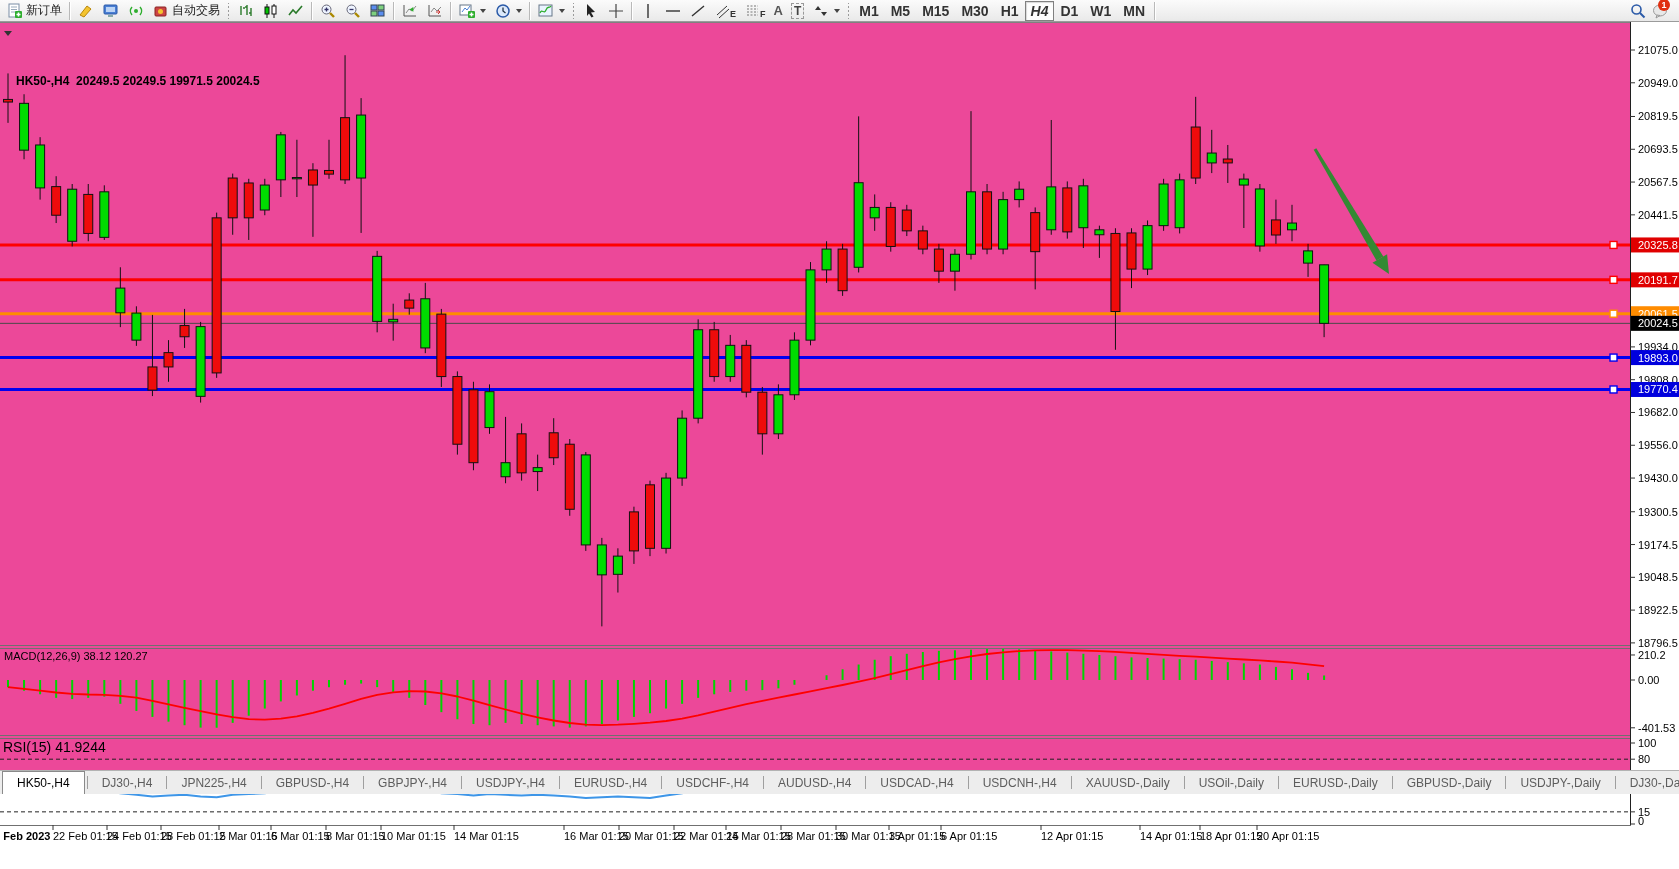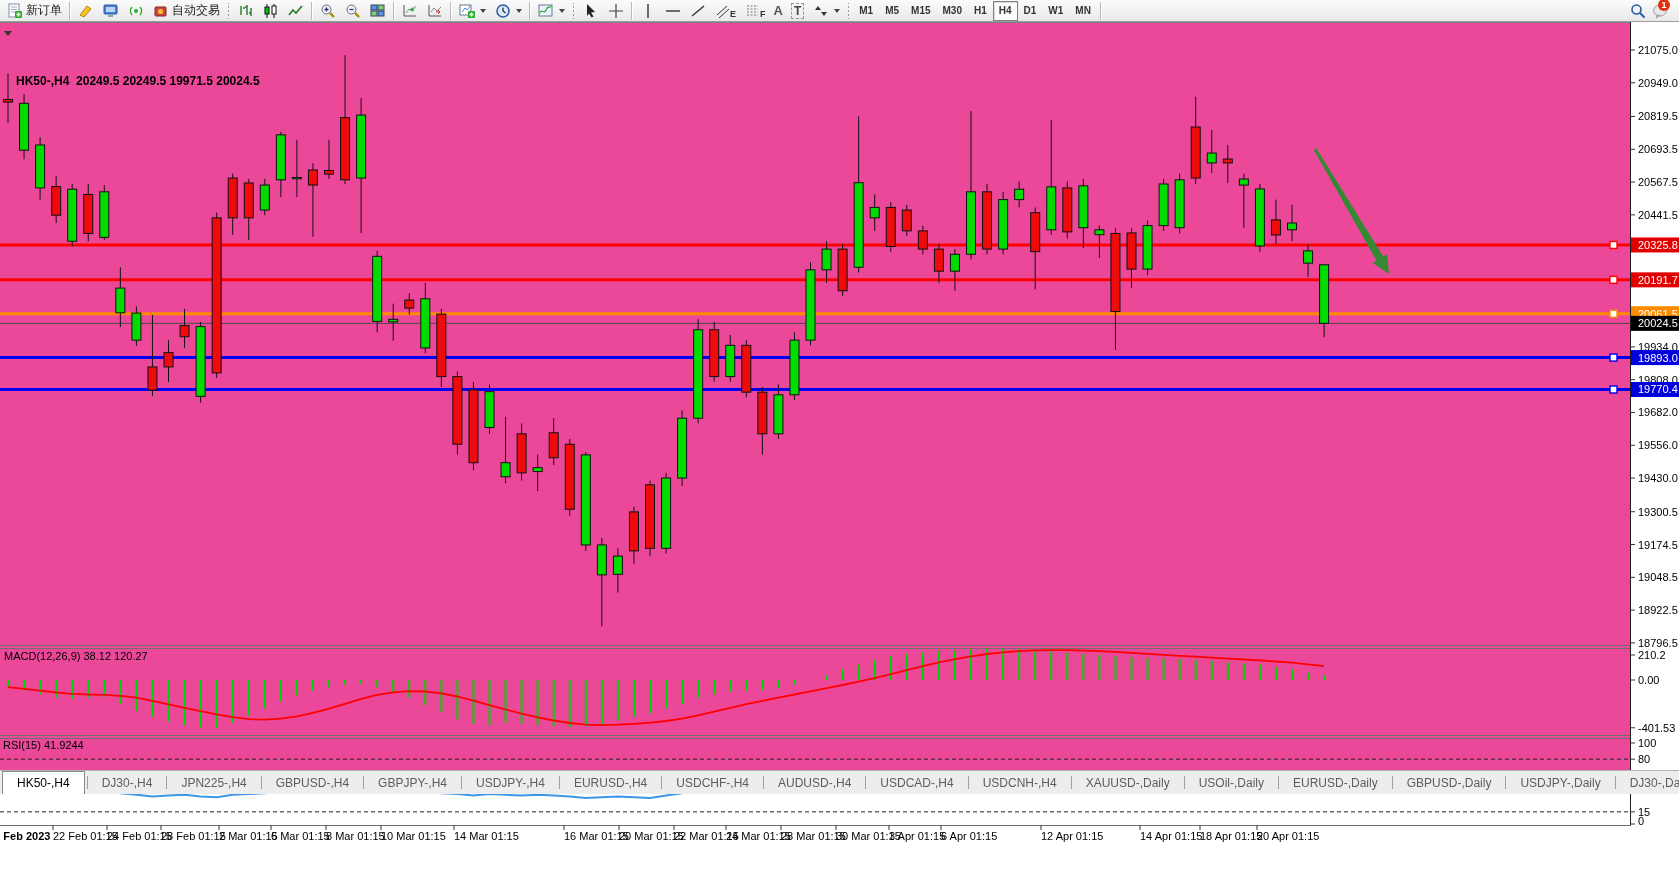--- a/index.html
+++ b/index.html
@@ -7,42 +7,42 @@
        font-family:"Liberation Sans",sans-serif;-webkit-font-smoothing:antialiased;}
   #app{position:relative;width:1679px;height:794px;background:#ec4899;}
 
   
   #toolbar{position:absolute;top:0;left:0;right:0;height:22px;
     background:linear-gradient(#fbfbfb,#e9e9e9);
     border-bottom:1px solid #9b9b9b;display:flex;align-items:center;
     padding:0 2px;box-sizing:border-box;z-index:5;}
   .tbtn{display:flex;align-items:center;gap:3px;height:20px;padding:0 3px;
     border:1px solid transparent;border-radius:2px;font-size:12px;color:#222;cursor:default;}
-  .tf{font-size:10px;font-weight:bold;color:#333;padding:0 5px;height:18px;
+  .tf{font-size:14px;font-weight:bold;color:#333;padding:0 5px;height:18px;
     display:flex;align-items:center;border:1px solid transparent;}
-  .tf.active{background:#fdfdfd;border:1px solid #808080;box-shadow:inset 1px 1px 1px #00000026;}
+  .tf.active{background:#fdfdfd;border:1px solid #808080;box-shadow:inset 1px 1px 1px #00000026;font-style:italic;}
   .tsepv{width:1px;height:18px;background:#b9b9b9;margin:0 3px;box-shadow:1px 0 0 #fff;}
   .grip{width:5px;height:16px;margin:0 2px;
     background-image:radial-gradient(#9a9a9a 40%,transparent 42%);
     background-size:3px 4px;background-repeat:repeat-y;background-position:center;}
   .caret{width:0;height:0;border-left:3px solid transparent;border-right:3px solid transparent;
     border-top:4px solid #444;margin-left:2px;}
   .micon{width:17px;height:17px;display:flex;align-items:center;justify-content:center;}
   .toolletter{font-size:11px;font-weight:bold;color:#333;}
   #toolbar-right{margin-left:auto;display:flex;align-items:center;gap:6px;padding-right:8px;position:relative;}
   #notif-badge{position:absolute;top:-3px;right:-1px;background:#e03010;color:#fff;
     border-radius:50%;width:12px;height:12px;font-size:9px;line-height:12px;text-align:center;font-weight:bold;}
 
   
   .ovl{position:absolute;z-index:3;white-space:nowrap;color:#000;}
   #chart-title{top:26px;left:16px;font-size:12px;font-weight:bold;margin-top:48px;}
   #oct-arrow{position:absolute;top:31px;left:4px;width:0;height:0;z-index:3;
     border-left:4px solid transparent;border-right:4px solid transparent;border-top:5px solid #333;}
   #macd-label{top:650px;left:4px;font-size:11px;}
-  #rsi-label{top:739px;left:3px;font-size:11px;}
+  #rsi-label{top:739px;left:3px;font-size:14px;}
 
   #chart-svg{position:absolute;top:22px;left:0;z-index:1;}
 
   
   #tabbar{position:absolute;left:0;right:0;bottom:0;height:23px;background:#ededed;
     border-top:1px solid #b3b3b3;display:flex;align-items:stretch;font-size:12px;z-index:5;}
   .tab{display:flex;align-items:center;padding:0 14px;color:#5d5d5d;cursor:default;}
   .tab.active{background:#fff;color:#000;border:1px solid #8a8a8a;border-bottom:none;margin:0 2px 0 2px;}
   .tabsep{width:1px;height:13px;background:#9f9f9f;align-self:center;}
 </style>

